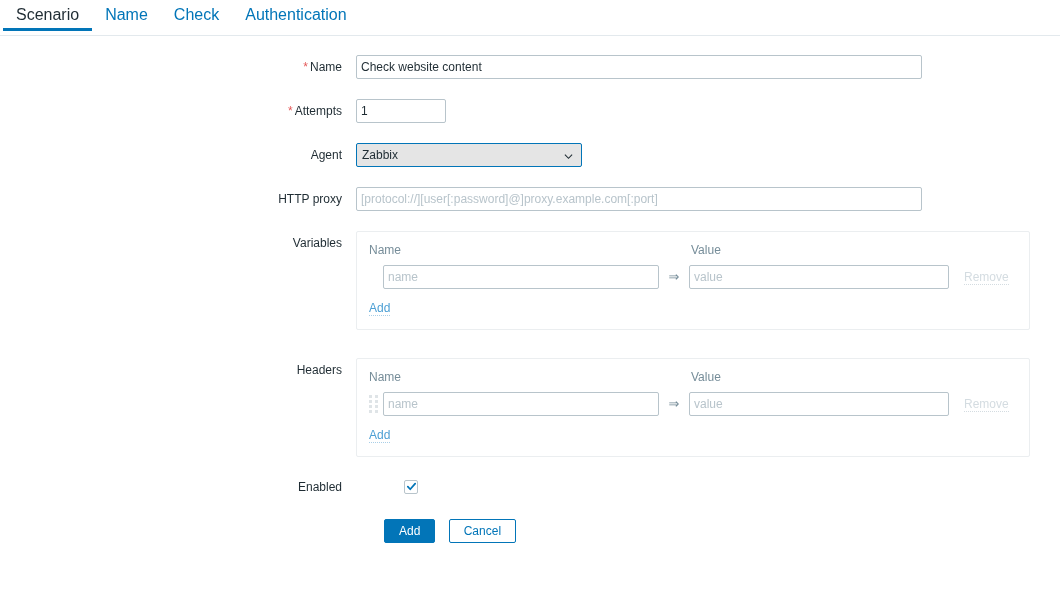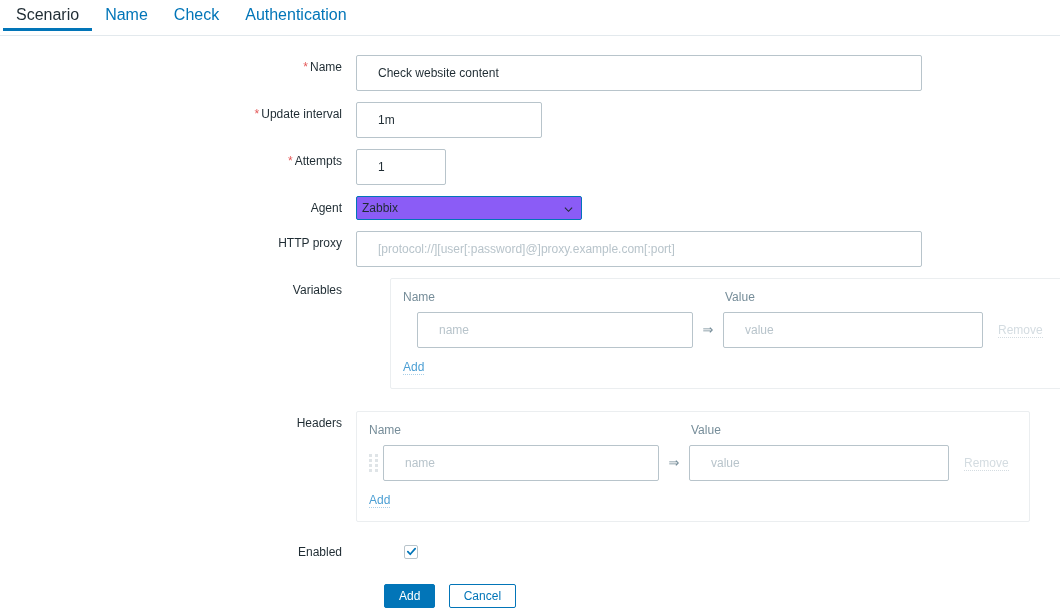--- a/index.html
+++ b/index.html
@@ -53,21 +53,21 @@
     z-index: 2;
   }
 
   
   .form {
     padding-top: 19px;
   }
   .row {
     display: flex;
     align-items: flex-start;
-    margin-bottom: 11px;
+    margin-bottom: 20px;
   }
   .label {
     width: 356px;
     min-width: 356px;
     text-align: right;
     padding-right: 14px;
     box-sizing: border-box;
     font-size: 12px;
     color: #1f2c33;
     line-height: 24px;
@@ -78,23 +78,23 @@
     margin-right: 2px;
   }
   .field {
     flex: 1;
   }
 
   input[type="text"] {
     font-family: "Liberation Sans", sans-serif;
     font-size: 12px;
     color: #1f2c33;
-    height: 36px;
-    box-sizing: border-box;
-    padding: 0 21px;
+    height: 24px;
+    box-sizing: border-box;
+    padding: 0 4px;
     border: 1px solid #b8c4cb;
     background: #ffffff;
     border-radius: 2px;
     outline: none;
   }
   input[type="text"]::placeholder {
     color: #b8c4cb;
     opacity: 1;
   }
   .inp-name       { width: 566px; }
@@ -104,21 +104,21 @@
 
   select.agent {
     font-family: "Liberation Sans", sans-serif;
     font-size: 12px;
     color: #1f2c33;
     width: 226px;
     height: 24px;
     box-sizing: border-box;
     padding: 0 5px;
     border: 1px solid #0275b8;
-    background: #8b5cf6;
+    background: #e5e5e5;
     border-radius: 2px;
     outline: none;
     -webkit-appearance: none;
     -moz-appearance: none;
     appearance: none;
   }
   .select-wrap {
     position: relative;
     display: inline-block;
   }
@@ -277,28 +277,20 @@
 
   <div class="row">
     <div class="label">
       <span class="req">*</span><span>Name</span>
     </div>
     <div class="field">
       <input class="inp-name" type="text" value="Check website content" style="">
     </div>
   </div>
 
-  <div class="row">
-    <div class="label">
-      <span class="req">*</span><span>Update interval</span>
-    </div>
-    <div class="field">
-      <input class="inp-interval" type="text" value="1m" style="">
-    </div>
-  </div>
 
   <div class="row">
     <div class="label">
       <span class="req">*</span><span>Attempts</span>
     </div>
     <div class="field">
       <input class="inp-attempts" type="text" value="1" style="">
     </div>
   </div>
 
@@ -322,21 +314,21 @@
 
   <div class="row">
     <div class="label">
       <span>HTTP proxy</span>
     </div>
     <div class="field">
       <input class="inp-proxy" type="text" placeholder="[protocol://][user[:password]@]proxy.example.com[:port]" style="">
     </div>
   </div>
 
-  <div class="row" style="margin-bottom:22px;gap:34px;">
+  <div class="row" style="margin-bottom:28px;">
     <div class="label">
       <span>Variables</span>
     </div>
     <div class="field">
       <div class="panel">
         <div class="panel-head">
           <span class="col-head ch-name">Name</span>
           <span class="col-head ch-value">Value</span>
         </div>
         <div class="pair-row">

